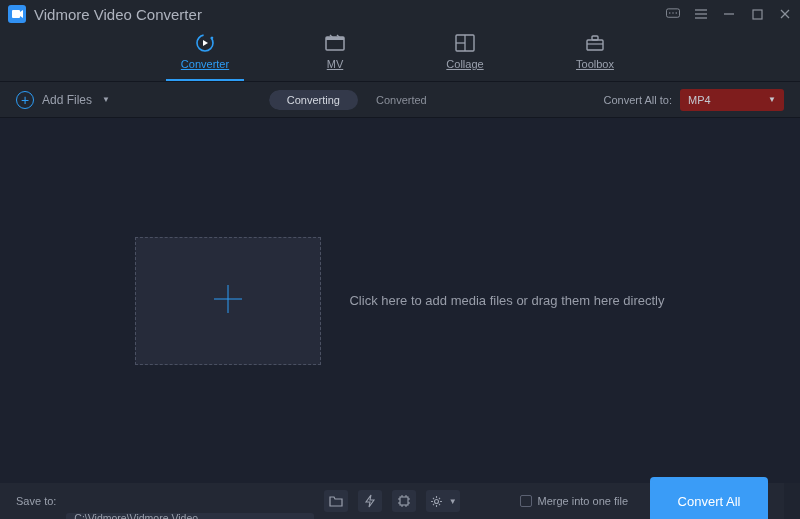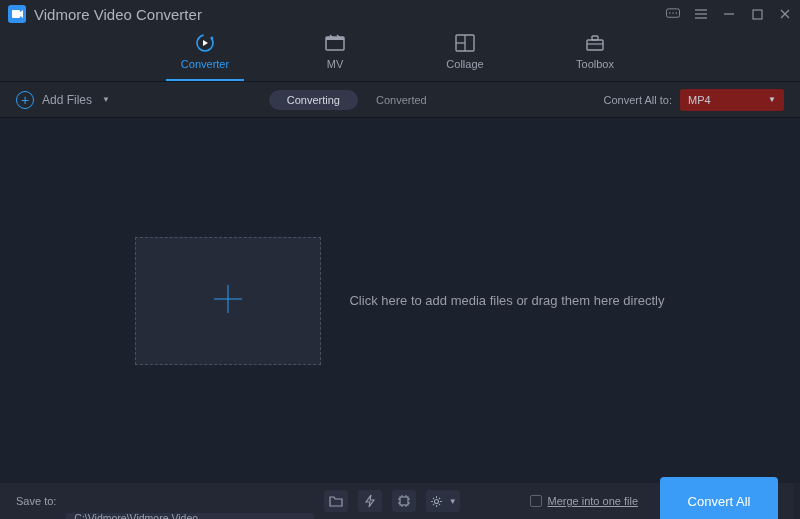--- a/index.html
+++ b/index.html
@@ -6,46 +6,46 @@
 body { width: 800px; height: 519px; background: #1f2430; color: #c4c8d0; overflow: hidden; font-size: 12px; }
 
 .titlebar { height: 28px; display: flex; align-items: center; padding: 0 8px; background: #21262f; }
 .logo { width: 18px; height: 18px; background: #3191f3; border-radius: 3px; display: flex; align-items: center; justify-content: center; margin-right: 8px; }
 .title { font-size: 15px; color: #aeb3be; }
 .spacer { flex: 1; }
 .winbtns { display: flex; gap: 14px; align-items: center; }
 .winicn { width: 14px; height: 14px; color: #8a8f9a; cursor: pointer; display: flex; align-items: center; justify-content: center; }
 
 .nav { height: 54px; display: flex; justify-content: center; gap: 52px; background: #21262f; border-bottom: 1px solid #131720; padding-top: 5px; }
-.nav-item { display: flex; flex-direction: column; align-items: center; gap: 5px; cursor: pointer; color: #9aa0ad; width: 78px; padding-bottom: 6px; }
+.nav-item { display: flex; flex-direction: column; align-items: center; gap: 5px; cursor: pointer; color: #9aa0ad; width: 78px; padding-bottom: 6px; text-decoration: underline; }
 .nav-item.active { color: #2d9df6; border-bottom: 2px solid #2d9df6; }
 .nav-icn { width: 22px; height: 20px; display: flex; align-items: center; justify-content: center; }
 .nav-lbl { font-size: 11px; }
 
 .toolbar { height: 36px; display: flex; align-items: center; padding: 0 16px; background: #21262f; border-bottom: 1px solid #131720; }
 .add-btn { display: flex; align-items: center; gap: 8px; color: #9aa0ad; cursor: pointer; }
 .add-plus { width: 18px; height: 18px; border: 1.5px solid #2d9df6; border-radius: 50%; color: #2d9df6; display: flex; align-items: center; justify-content: center; font-size: 14px; line-height: 1; }
 .chev { font-size: 8px; margin-left: 2px; }
 .seg { margin: 0 auto; display: flex; background: transparent; border-radius: 12px; overflow: hidden; }
 .seg-item { padding: 4px 18px; font-size: 11px; cursor: pointer; color: #8a8f9a; }
 .seg-item.active { background: #33394a; color: #d4d8e0; border-radius: 12px; }
 .conv-all { display: flex; align-items: center; gap: 8px; font-size: 11px; color: #9aa0ad; }
 .conv-sel { width: 104px; height: 22px; background: #7f1d1d; border-radius: 3px; display: flex; align-items: center; justify-content: space-between; padding: 0 8px; cursor: pointer; color: #c4c8d0; }
 
 .workspace { height: 365px; background: #1c212e; display: flex; flex-direction: row; align-items: center; justify-content: center; gap: 28px; }
 .dropzone { width: 186px; height: 128px; border: 1px dashed #4a5062; background: #262b3a; display: flex; align-items: center; justify-content: center; cursor: pointer; }
 .big-plus { color: #2d9df6; }
 .drop-txt { font-size: 13px; color: #989da9; }
 
-.footer { height: 36px; position: absolute; bottom: 0; left: 0; right: 6px; display: flex; align-items: center; padding: 0 16px; gap: 10px; background: #232834; }
+.footer { height: 36px; position: absolute; bottom: 0; left: 0; right: 16px; display: flex; align-items: center; padding: 0 16px; gap: 10px; background: #232834; }
 .save-lbl { font-size: 11px; color: #9aa0ad; }
 .path-sel { width: 248px; height: 22px; background: #2b3140; border-radius: 3px; display: flex; align-items: center; justify-content: space-between; padding: 0 8px; font-size: 10.5px; color: #9aa0ad; cursor: pointer; margin-top: 45px; }
 .foot-icn { width: 24px; height: 22px; background: #2b3140; border-radius: 3px; display: flex; align-items: center; justify-content: center; cursor: pointer; color: #9aa0ad; font-size: 11px; }
 .foot-icn.dd { width: 34px; justify-content: space-evenly; }
-.merge { display: flex; align-items: flex-end; gap: 6px; font-size: 11px; color: #9aa0ad; margin-left: auto; cursor: pointer; text-decoration: underline; }
+.merge { display: flex; align-items: flex-end; gap: 6px; font-size: 11px; color: #9aa0ad; margin-left: auto; cursor: pointer; }
 .chk { width: 12px; height: 12px; border: 1px solid #5b6172; border-radius: 2px; }
 .convert-btn { width: 118px; height: 48px; background: #3a9cf7; color: #fff; border: none; border-radius: 4px; font-size: 13px; cursor: pointer; margin-left: 12px; }
 </style>
 </head>
 <body>
 
 <div class="titlebar">
   <div class="logo">
     <svg width="12" height="12" viewBox="0 0 12 12">
         <rect x="1" y="2" width="8" height="8" rx="1" fill="#fff"></rect>

